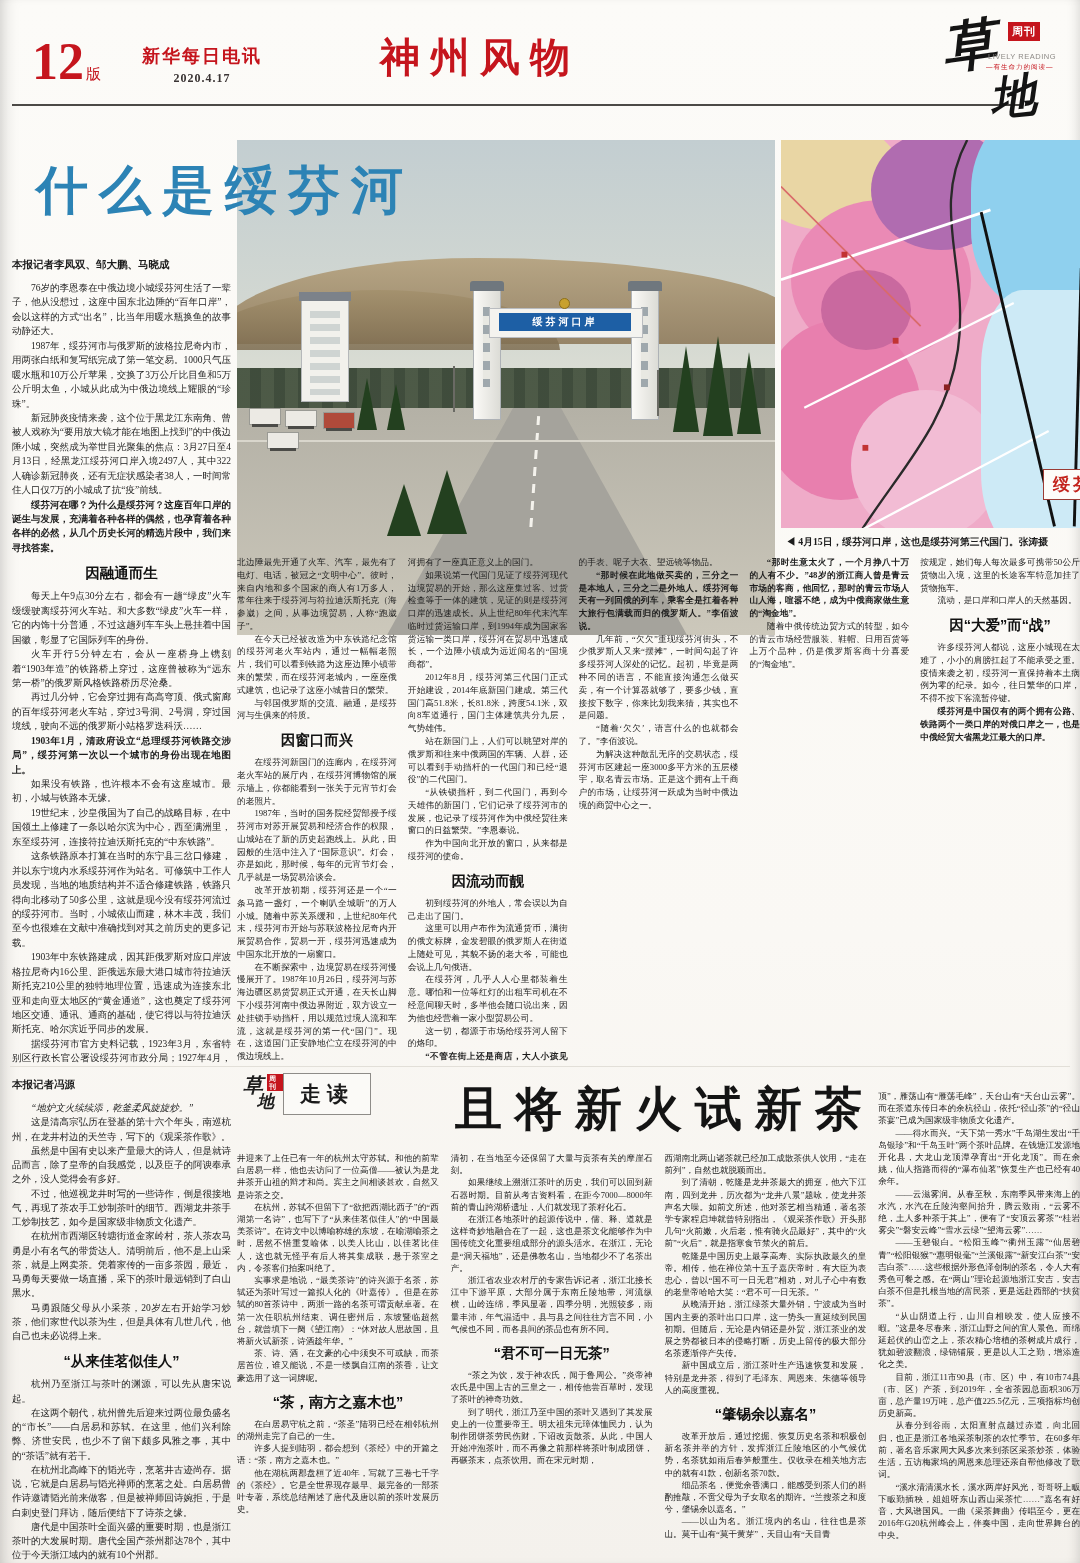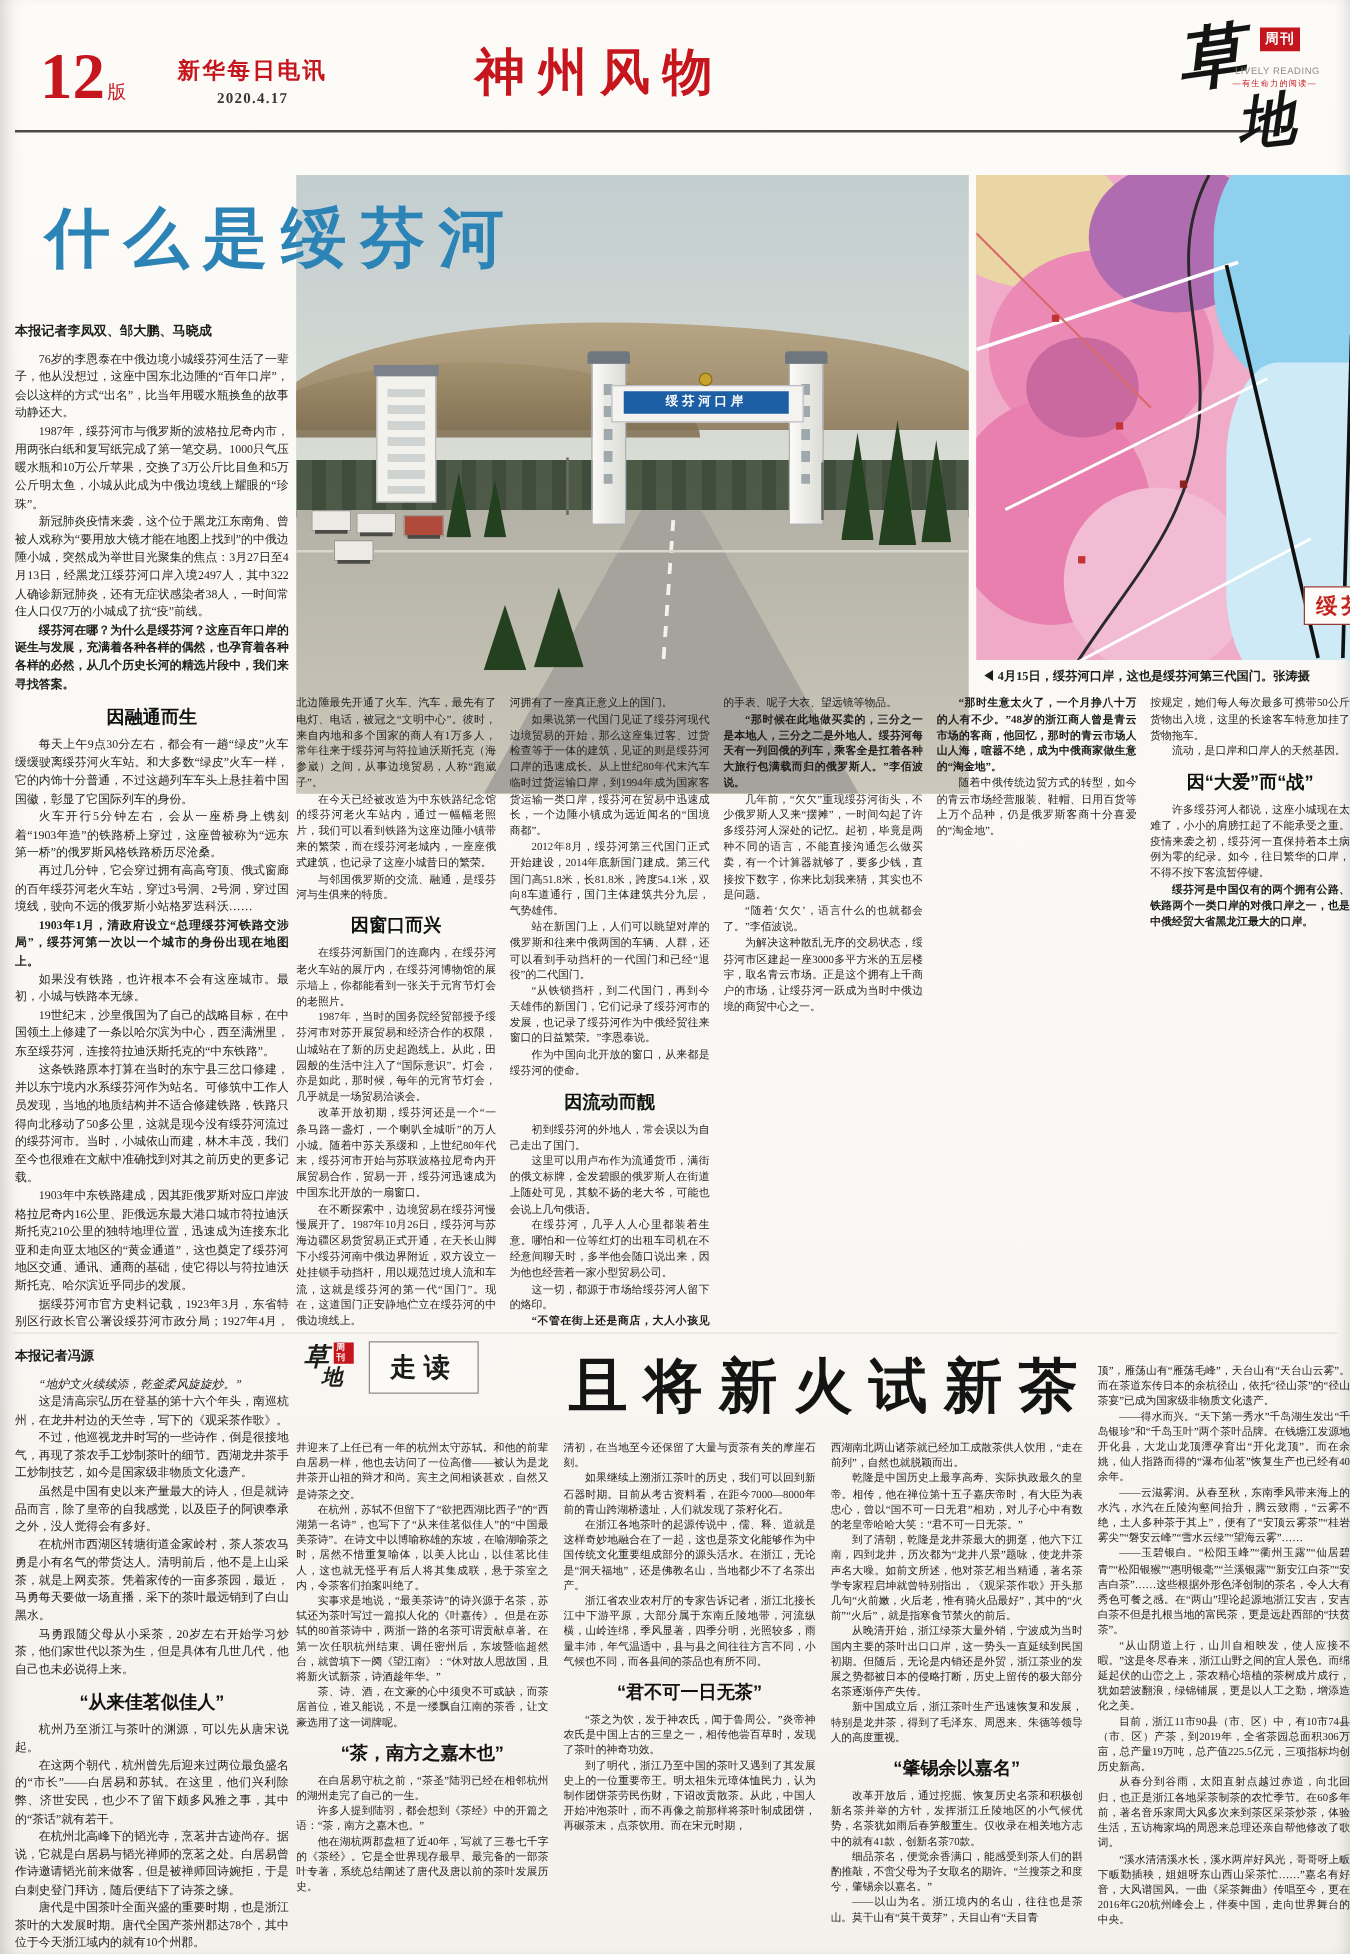--- a/index.html
+++ b/index.html
@@ -80,21 +80,21 @@
       font:bold 9.8px/1.4 "Liberation Serif",serif;color:#1c1c1c;text-align:justify;}
 
   
   .divider{position:absolute;left:10px;right:10px;top:1066px;border-top:1px solid #e2dfd8;}
   .badge{position:absolute;left:243px;top:1072px;height:44px;display:flex;align-items:center;z-index:5;}
   .badge .mini{position:relative;width:40px;height:44px;}
   .badge .mini .c1{position:absolute;left:0;top:0;font:bold italic 20px "Liberation Serif",serif;}
   .badge .mini .c2{position:absolute;left:14px;top:18px;font:bold italic 17px "Liberation Serif",serif;}
   .badge .mini .zk{position:absolute;left:24px;top:2px;background:#c5151d;color:#fff;font:bold 7px/1.1 "Liberation Sans",sans-serif;padding:1px 2px;}
   .badge .box{border:1.5px solid #8e8c88;background:#fbfaf7;padding:6px 16px;
-      font:bold 21px "Liberation Sans",sans-serif;letter-spacing:6px;color:#1a1a1a;margin-left:12px;}
+      font:bold 21px "Liberation Sans",sans-serif;letter-spacing:6px;color:#1a1a1a;}
   .headline2{position:absolute;left:455px;top:1078px;margin:0;z-index:5;white-space:nowrap;
       font:bold 47px "Liberation Sans","DejaVu Sans",sans-serif;color:#141414;letter-spacing:13px;}
   .colL2{position:absolute;left:12px;top:1078px;width:219px;height:482px;overflow:hidden;font-size:9.5px;line-height:1.5;}
   .cols4{position:absolute;left:237px;top:1090px;width:843px;height:470px;display:flex;gap:12px;}
   .cols4 .col{flex:1;overflow:hidden;font-size:8.6px;line-height:1.42;}
   .cols4 .col.pt{padding-top:62px;}
 </style>
 </head>
 <body>
 
@@ -259,22 +259,22 @@
     </div>
     <div class="box">走读</div>
   </div>
 
   <h2 class="headline2">且将新火试新茶</h2>
 
   <div class="colL2">
       <p class="byline">本报记者冯源</p>
       <p class="para ital">“地炉文火续续添，乾釜柔风旋旋炒。”</p>
       <p class="para">这是清高宗弘历在登基的第十六个年头，南巡杭州，在龙井村边的天竺寺，写下的《观采茶作歌》。</p>
+      <p class="para">虽然是中国有史以来产量最大的诗人，但是就诗品而言，除了皇帝的自我感觉，以及臣子的阿谀奉承之外，没人觉得会有多好。</p>
       <p class="para">不过，他巡视龙井时写的一些诗作，倒是很接地气，再现了茶农手工炒制茶叶的细节。西湖龙井茶手工炒制技艺，如今是国家级非物质文化遗产。</p>
-      <p class="para">虽然是中国有史以来产量最大的诗人，但是就诗品而言，除了皇帝的自我感觉，以及臣子的阿谀奉承之外，没人觉得会有多好。</p>
       <p class="para">在杭州市西湖区转塘街道金家岭村，茶人茶农马勇是小有名气的带货达人。清明前后，他不是上山采茶，就是上网卖茶。凭着家传的一亩多茶园，最近，马勇每天要做一场直播，采下的茶叶最远销到了白山黑水。</p>
       <p class="para">马勇跟随父母从小采茶，20岁左右开始学习炒茶，他们家世代以茶为生，但是具体有几世几代，他自己也未必说得上来。</p>
       <h3 class="sub">“从来佳茗似佳人”</h3>
       <p class="para">杭州乃至浙江与茶叶的渊源，可以先从唐宋说起。</p>
       <p class="para">在这两个朝代，杭州曾先后迎来过两位最负盛名的“市长”——白居易和苏轼。在这里，他们兴利除弊、济世安民，也少不了留下颇多风雅之事，其中的“茶话”就有若干。</p>
       <p class="para">在杭州北高峰下的韬光寺，烹茗井古迹尚存。据说，它就是白居易与韬光禅师的烹茗之处。白居易曾作诗邀请韬光前来做客，但是被禅师回诗婉拒，于是白刺史登门拜访，随后便结下了诗茶之缘。</p>
       <p class="para">唐代是中国茶叶全面兴盛的重要时期，也是浙江茶叶的大发展时期。唐代全国产茶州郡达78个，其中位于今天浙江域内的就有10个州郡。</p>
     </div>
 
   <div class="cols4">
@@ -292,22 +292,22 @@
         <p class="para cont">清初，在当地至今还保留了大量与贡茶有关的摩崖石刻。</p>
         <p class="para">如果继续上溯浙江茶叶的历史，我们可以回到新石器时期。目前从考古资料看，在距今7000—8000年前的青山跨湖桥遗址，人们就发现了茶籽化石。</p>
         <p class="para">在浙江各地茶叶的起源传说中，儒、释、道就是这样奇妙地融合在了一起，这也是茶文化能够作为中国传统文化重要组成部分的源头活水。在浙江，无论是“洞天福地”，还是佛教名山，当地都少不了名茶出产。</p>
         <p class="para">浙江省农业农村厅的专家告诉记者，浙江北接长江中下游平原，大部分属于东南丘陵地带，河流纵横，山岭连绵，季风显著，四季分明，光照较多，雨量丰沛，年气温适中，县与县之间往往方言不同，小气候也不同，而各县间的茶品也有所不同。</p>
         <h3 class="sub">“君不可一日无茶”</h3>
         <p class="para">“茶之为饮，发于神农氏，闻于鲁周公。”炎帝神农氏是中国上古的三皇之一，相传他尝百草时，发现了茶叶的神奇功效。</p>
         <p class="para">到了明代，浙江乃至中国的茶叶又遇到了其发展史上的一位重要帝王。明太祖朱元璋体恤民力，认为制作团饼茶劳民伤财，下诏改贡散茶。从此，中国人开始冲泡茶叶，而不再像之前那样将茶叶制成团饼，再碾茶末，点茶饮用。而在宋元时期，</p>
       </div>
     <div class="col pt">
         <p class="para cont">西湖南北两山诸茶就已经加工成散茶供人饮用，“走在前列”，自然也就脱颖而出。</p>
+        <p class="para">到了清朝，乾隆是龙井茶最大的拥趸，他六下江南，四到龙井，历次都为“龙井八景”题咏，使龙井茶声名大噪。如前文所述，他对茶艺相当精通，著名茶学专家程启坤就曾特别指出，《观采茶作歌》开头那几句“火前嫩，火后老，惟有骑火品最好”，其中的“火前”“火后”，就是指寒食节禁火的前后。</p>
         <p class="para">乾隆是中国历史上最享高寿、实际执政最久的皇帝。相传，他在禅位第十五子嘉庆帝时，有大臣为表忠心，曾以“国不可一日无君”相劝，对儿子心中有数的老皇帝哈哈大笑：“君不可一日无茶。”</p>
-        <p class="para">到了清朝，乾隆是龙井茶最大的拥趸，他六下江南，四到龙井，历次都为“龙井八景”题咏，使龙井茶声名大噪。如前文所述，他对茶艺相当精通，著名茶学专家程启坤就曾特别指出，《观采茶作歌》开头那几句“火前嫩，火后老，惟有骑火品最好”，其中的“火前”“火后”，就是指寒食节禁火的前后。</p>
         <p class="para">从晚清开始，浙江绿茶大量外销，宁波成为当时国内主要的茶叶出口口岸，这一势头一直延续到民国初期。但随后，无论是内销还是外贸，浙江茶业的发展之势都被日本的侵略打断，历史上留传的极大部分名茶逐渐停产失传。</p>
         <p class="para">新中国成立后，浙江茶叶生产迅速恢复和发展，特别是龙井茶，得到了毛泽东、周恩来、朱德等领导人的高度重视。</p>
         <h3 class="sub">“肇锡余以嘉名”</h3>
         <p class="para">改革开放后，通过挖掘、恢复历史名茶和积极创新名茶并举的方针，发挥浙江丘陵地区的小气候优势，名茶犹如雨后春笋般重生。仅收录在相关地方志中的就有41款，创新名茶70款。</p>
         <p class="para">细品茶名，便觉余香满口，能感受到茶人们的斟酌推敲，不啻父母为子女取名的期许。“兰搜茶之和度兮，肇锡余以嘉名。”</p>
         <p class="para">——以山为名。浙江境内的名山，往往也是茶山。莫干山有“莫干黄芽”，天目山有“天目青</p>
       </div>
     <div class="col">
         <p class="para cont">顶”，雁荡山有“雁荡毛峰”，天台山有“天台山云雾”。而在茶道东传日本的余杭径山，依托“径山茶”的“径山茶宴”已成为国家级非物质文化遗产。</p>
         <p class="para">——得水而兴。“天下第一秀水”千岛湖生发出“千岛银珍”和“千岛玉叶”两个茶叶品牌。在钱塘江发源地开化县，大龙山龙顶潭孕育出“开化龙顶”。而在余姚，仙人指路而得的“瀑布仙茗”恢复生产也已经有40余年。</p>

